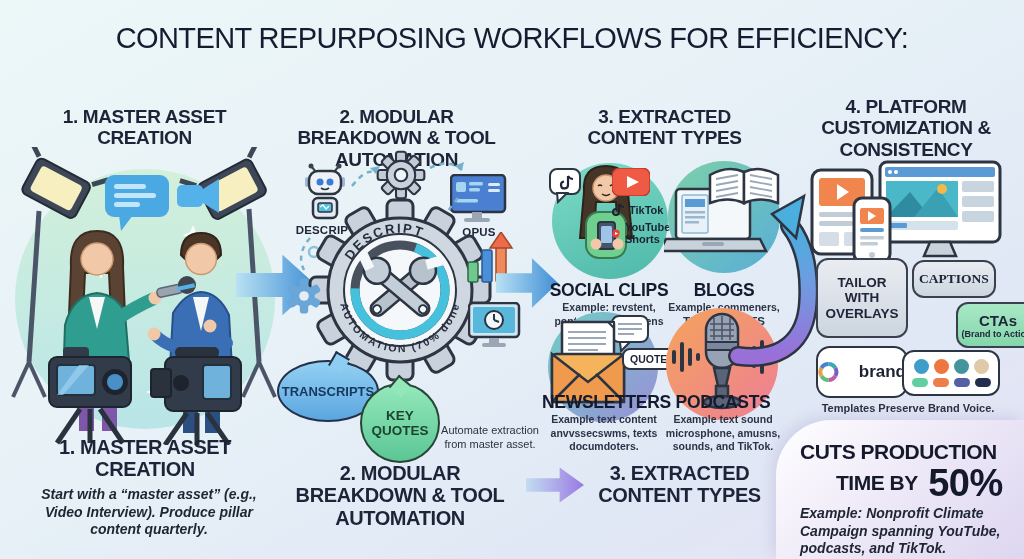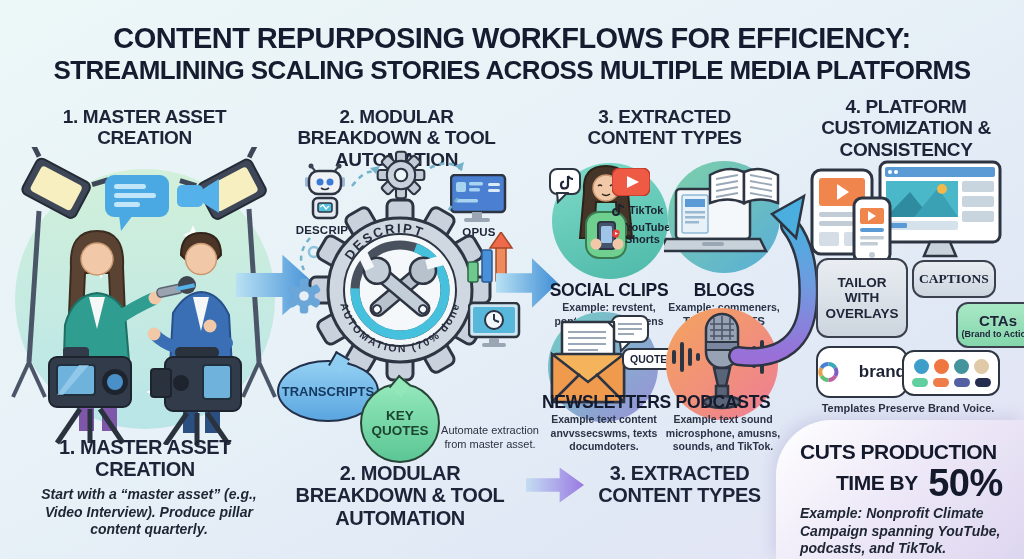--- a/index.html
+++ b/index.html
@@ -1,21 +1,21 @@
 <!DOCTYPE html>
 <html><head>
 <meta charset="utf-8">
 <style>
   html,body{margin:0;padding:0;}
   body{font-family:"Liberation Sans",sans-serif;}
   #canvas{position:relative;width:1024px;height:559px;overflow:hidden;
     background:linear-gradient(150deg,#ecf7f8 0%,#e7f1f7 45%,#e0e8f5 75%,#e6e2f5 100%);}
   .abs{position:absolute;}
   .hd{font-weight:800;color:#1d2438;text-align:center;line-height:1.12;letter-spacing:-0.4px;}
-  .title1{top:22px;left:0;width:1024px;font-size:29px;font-weight:700;color:#161c30;text-align:center;letter-spacing:-0.6px;}
+  .title1{top:22px;left:0;width:1024px;font-size:29px;font-weight:400;color:#161c30;text-align:center;letter-spacing:-0.6px;}
   .title2{top:55px;left:0;width:1024px;font-size:26px;font-weight:800;color:#161c30;text-align:center;letter-spacing:-0.6px;}
   .colhd{font-size:19px;}
   .arrow{clip-path:polygon(0 32%,58% 32%,58% 4%,100% 50%,58% 96%,58% 68%,0 68%);}
   .arrow.blue{background:linear-gradient(90deg,#b9e1f3,#3f8ed6);}
   .arrow.purple{background:linear-gradient(90deg,#c3ddf2,#9a79e2);}
   .toollabel{font-size:11.5px;font-weight:800;color:#1d2438;text-align:center;letter-spacing:.2px;}
   .bubble{display:flex;align-items:center;justify-content:center;text-align:center;font-weight:800;border:2.5px solid #23304a;}
   .bubble.cloud{background:linear-gradient(180deg,#93d0f3,#5ba6e0);border-radius:50%;color:#173a61;font-size:13px;}
   .bubble.green{background:linear-gradient(180deg,#93e8ba,#5cc695);border-radius:50%;color:#1c4531;font-size:13.5px;border-color:#274536;}
   .bubble.orange{background:linear-gradient(180deg,#f9c35e,#ef8a4e);border-radius:50%;color:#402814;font-size:12.5px;border-color:#41301c;line-height:1.1;}
@@ -39,21 +39,20 @@
   .ftbody{font-size:14px;font-weight:600;color:#1e2533;line-height:1.25;font-style:italic;}
   svg{display:block;}
   .arc-text{font-weight:800;fill:#262d3e;letter-spacing:2px;}
 </style>
 </head>
 <body>
 
 <div id="canvas">
 
   <div class="abs title1">CONTENT REPURPOSING WORKFLOWS FOR EFFICIENCY:</div>
-  <div class="abs title2">STREAMLINING SCALING STORIES ACROSS MULTIPLE MEDIA PLATFORMS</div>
 
   <div class="abs hd colhd" style="left:52px;top:106px;width:185px;">1. MASTER ASSET CREATION</div>
   <div class="abs hd colhd" style="left:278px;top:106px;width:237px;">2. MODULAR BREAKDOWN &amp; TOOL AUTOMATION</div>
   <div class="abs hd colhd" style="left:582px;top:106px;width:165px;">3. EXTRACTED CONTENT TYPES</div>
   <div class="abs hd colhd" style="left:820px;top:96px;width:172px;">4. PLATFORM CUSTOMIZATION &amp; CONSISTENCY</div>
 
   <svg class="abs" style="left:5px;top:147px;" width="280" height="298" viewBox="0 0 280 298">
     <defs>
       <linearGradient id="sceneBg" x1="0" y1="0" x2="0" y2="1">
         <stop offset="0" stop-color="#d2f0da"></stop>

